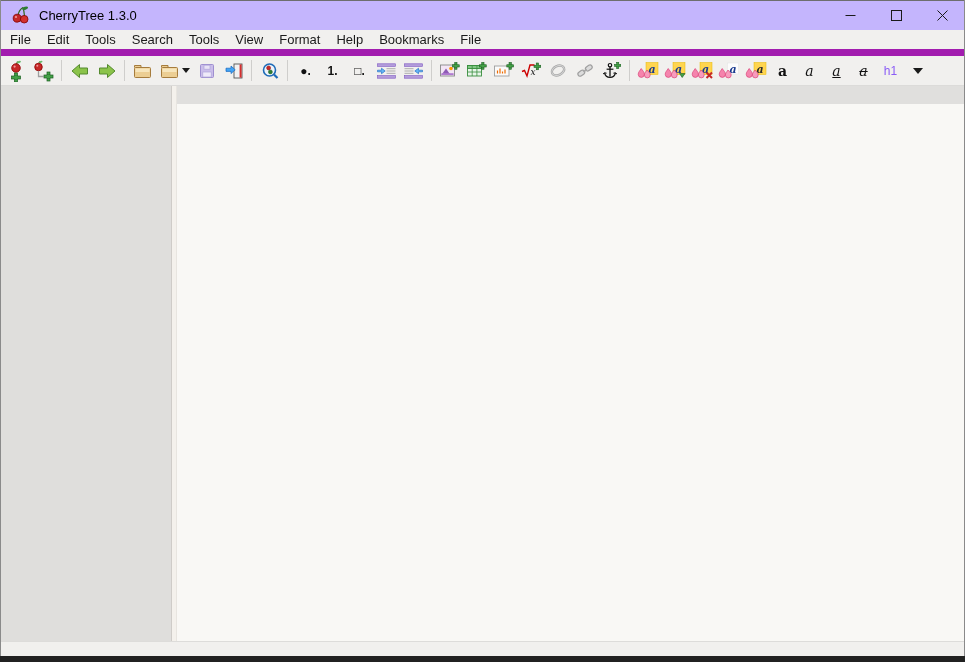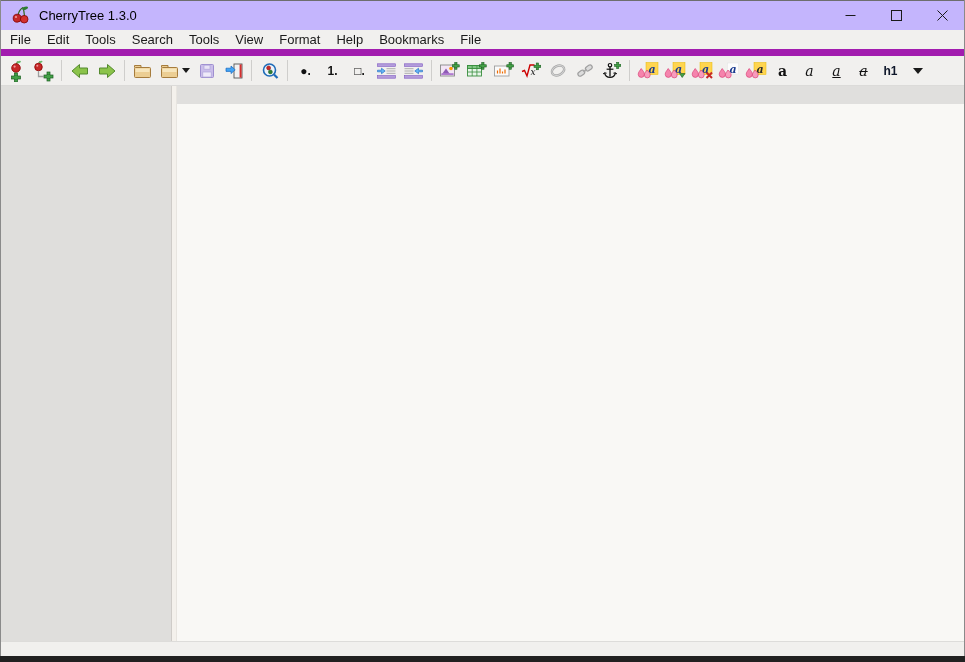--- a/index.html
+++ b/index.html
@@ -21,21 +21,21 @@
   .toolbar { height:30px; background:#f1f0ee; display:flex; align-items:center; padding-left:3px; border-bottom:1px solid #dcdbd9; }
   .tb { width:27px; height:26px; display:flex; align-items:center; justify-content:center; flex:0 0 auto; }
   .tb.wide { width:37px; }
   .sep { width:1px; height:21px; background:#cfcecc; margin:0 4px; flex:0 0 auto; }
   .txt-ic { font-size:12px; font-weight:bold; color:#111; letter-spacing:0; }
   .fmt-letter { font-family:"DejaVu Serif", serif; font-size:14px; color:#111; }
   .fmt-letter.b { font-weight:bold; }
   .fmt-letter.i { font-style:italic; }
   .fmt-letter.u { text-decoration:underline; }
   .fmt-letter.s { text-decoration:line-through; font-style:italic; }
-  .h1-label { font-size:12px; font-weight:700; color:#0f172a;text-align:right; }
+  .h1-label { font-size:12px; font-weight:400; color:#8b5cf6;text-align:right; }
   .dd-arrow { width:0; height:0; border-left:5px solid transparent; border-right:5px solid transparent; border-top:6px solid #1a1a1a; display:inline-block; }
   .dd-arrow.sm { border-left-width:4px; border-right-width:4px; border-top-width:5px; margin-left:3px; }
 
   .main { height:555px; display:flex; }
   .tree-panel { width:171px; background:#dfdedc; }
   .splitter { width:6px; background:#f4f1ec; border-left:1px solid #cfccc8; border-right:1px solid #e8e5e0; cursor:col-resize; }
   .editor-col { flex:1; display:flex; flex-direction:column; background:#f9f8f5; }
   .editor-header { height:18px; background:#e0dfdd; }
   .editor-area { flex:1; cursor:text; }
 

